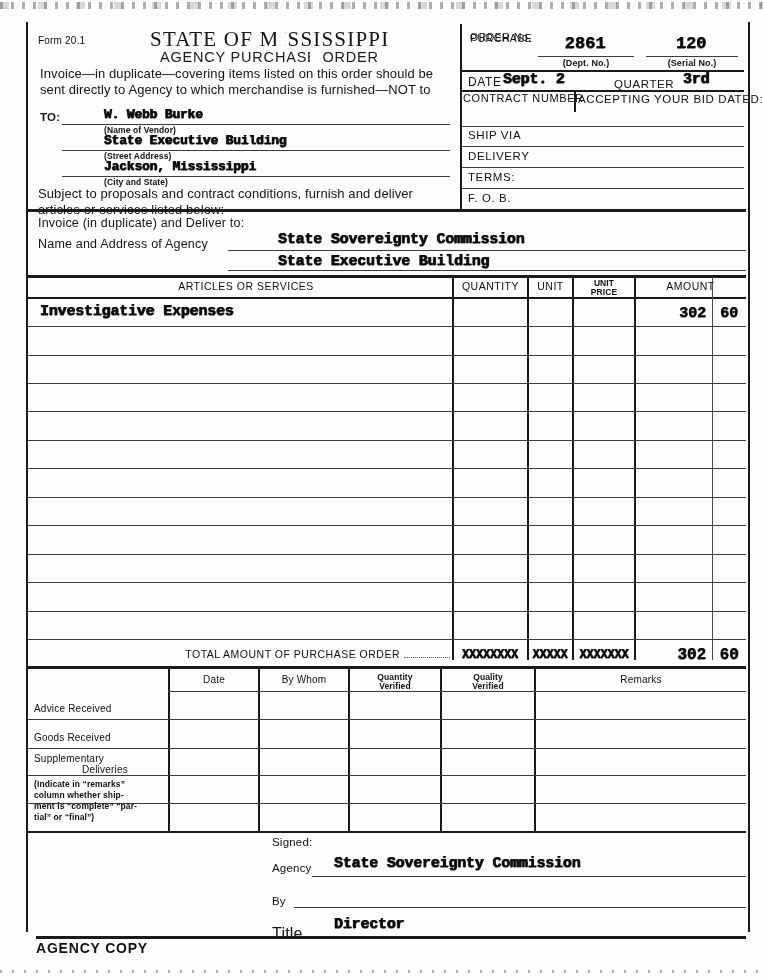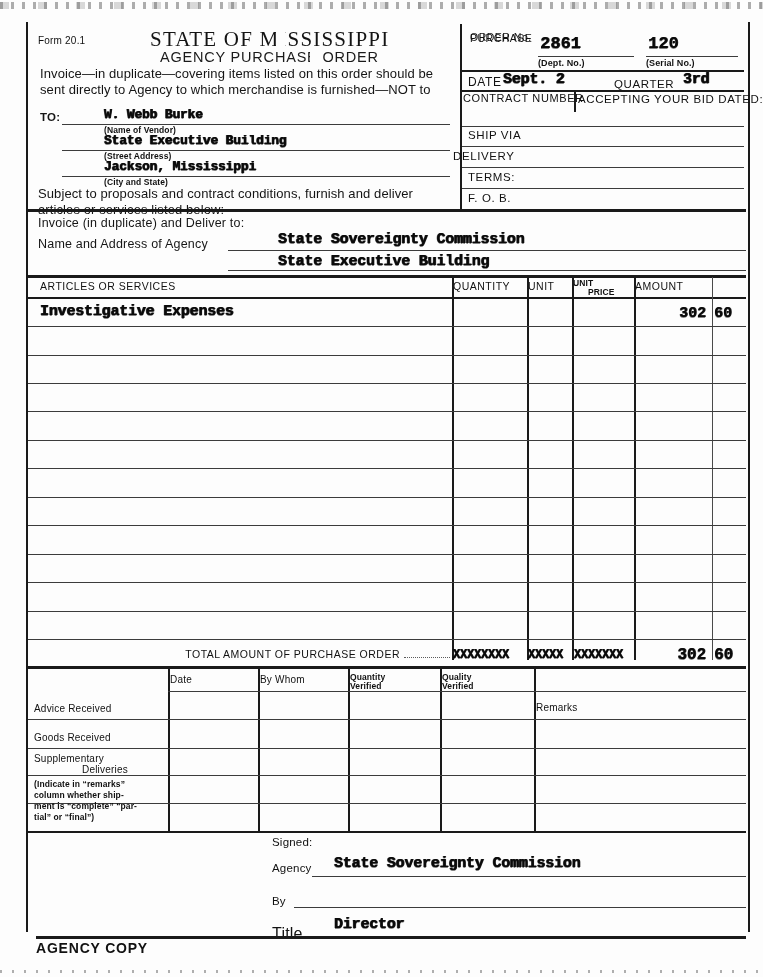--- a/index.html
+++ b/index.html
@@ -116,21 +116,21 @@
     font-size: 13px;
     line-height: 1.22;
     color: #141414;
     letter-spacing: 0.1px;
   }
 
   .dotline {
     position: absolute;
     border-bottom: 1px dotted #5a5a5a;
   }
-  .tc { position: absolute; }
+  .tc { position: absolute; text-align: center; }
   .tr { position: absolute; text-align: right; }
 </style>
 </head>
 <body>
 
 <div id="page">
 
   <div class="scan-noise-top"></div>
   <div class="scan-noise-bottom"></div>
 
@@ -193,21 +193,21 @@
   <div class="t caps" style="left:578px; top:93px; font-size:11.5px;">ACCEPTING YOUR BID DATED:</div>
 
   <div class="t typed" style="left:470px; top:110px;"></div>
   <div class="t typed" style="left:580px; top:110px;"></div>
 
   <div class="rule light" style="left:462px; top:126px; width:282px;"></div>
   <div class="t caps" style="left:468px; top:129px; font-size:11.5px;">SHIP VIA</div>
   <div class="t typed" style="left:540px; top:128px;"></div>
 
   <div class="rule light" style="left:462px; top:146px; width:282px;"></div>
-  <div class="t caps" style="left:453px; top:150px; font-size:11.5px;">DELIVERY</div>
+  <div class="t caps" style="left:468px; top:150px; font-size:11.5px;">DELIVERY</div>
   <div class="t typed" style="left:540px; top:149px;"></div>
 
   <div class="rule light" style="left:462px; top:167px; width:282px;"></div>
   <div class="t caps" style="left:468px; top:171px; font-size:11.5px;">TERMS:</div>
   <div class="t typed" style="left:540px; top:170px;"></div>
 
   <div class="rule light" style="left:462px; top:188px; width:282px;"></div>
   <div class="t caps" style="left:468px; top:192px; font-size:11.5px;">F. O. B.</div>
   <div class="t typed" style="left:540px; top:191px;"></div>
 
@@ -221,21 +221,21 @@
 
   <div class="t typed typed-lg" style="left:278px; top:254px;">State Executive Building</div>
   <div class="rule light" style="left:228px; top:270px; width:518px;"></div>
 
   <div class="rule" style="left:28px; top:275px; width:718px; height:2.5px;"></div>
 
   <div class="tc caps-sm" style="left:40px; top:280px; width:412px;">ARTICLES OR SERVICES</div>
   <div class="tc caps-sm" style="left:453px; top:280px; width:75px;">QUANTITY</div>
   <div class="tc caps-sm" style="left:528px; top:280px; width:45px;">UNIT</div>
   <div class="tc lbl-xs" style="left:573px; top:278px; width:62px;">UNIT</div>
-  <div class="tc lbl-xs" style="left:588px; top:287px; width:62px;">PRICE</div>
+  <div class="tc lbl-xs" style="left:573px; top:287px; width:62px;">PRICE</div>
   <div class="tc caps-sm" style="left:635px; top:280px; width:111px;">AMOUNT</div>
 
   <div class="rule" style="left:28px; top:297px; width:718px; height:1.5px;"></div>
 
   <div class="rule" style="left:452px; top:277px; width:1.6px; height:383px;"></div>
   <div class="rule" style="left:527px; top:277px; width:1.6px; height:383px;"></div>
   <div class="rule" style="left:572px; top:277px; width:1.6px; height:383px;"></div>
   <div class="rule" style="left:634px; top:277px; width:1.6px; height:383px;"></div>
   <div class="rule hair" style="left:712px; top:277px; width:1.2px; height:383px; background:#4a4a4a;"></div>
 
@@ -287,21 +287,21 @@
   <div class="rule" style="left:348px; top:666px; width:1.5px; height:166px;"></div>
   <div class="rule" style="left:440px; top:666px; width:1.5px; height:166px;"></div>
   <div class="rule" style="left:534px; top:666px; width:1.5px; height:166px;"></div>
 
   <div class="tc lbl-sm" style="left:170px; top:674px; width:88px;">Date</div>
   <div class="tc lbl-sm" style="left:260px; top:674px; width:88px;">By Whom</div>
   <div class="tc lbl-xs" style="left:350px; top:672px; width:90px;">Quantity</div>
   <div class="tc lbl-xs" style="left:350px; top:681px; width:90px;">Verified</div>
   <div class="tc lbl-xs" style="left:442px; top:672px; width:92px;">Quality</div>
   <div class="tc lbl-xs" style="left:442px; top:681px; width:92px;">Verified</div>
-  <div class="tc lbl-sm" style="left:536px; top:674px; width:210px;margin-top:28px;">Remarks</div>
+  <div class="tc lbl-sm" style="left:536px; top:674px; width:210px;">Remarks</div>
 
   <div class="rule light" style="left:168px; top:691px; width:578px;"></div>
 
   <div class="rule light" style="left:28px; top:719px; width:718px;"></div>
   <div class="rule light" style="left:28px; top:748px; width:718px;"></div>
   <div class="rule light" style="left:28px; top:775px; width:718px;"></div>
   <div class="rule light" style="left:28px; top:803px; width:718px;"></div>
   <div class="rule" style="left:28px; top:831px; width:718px; height:2px;"></div>
 
   <div class="t lbl-sm" style="left:34px; top:704px;">Advice Received</div>

